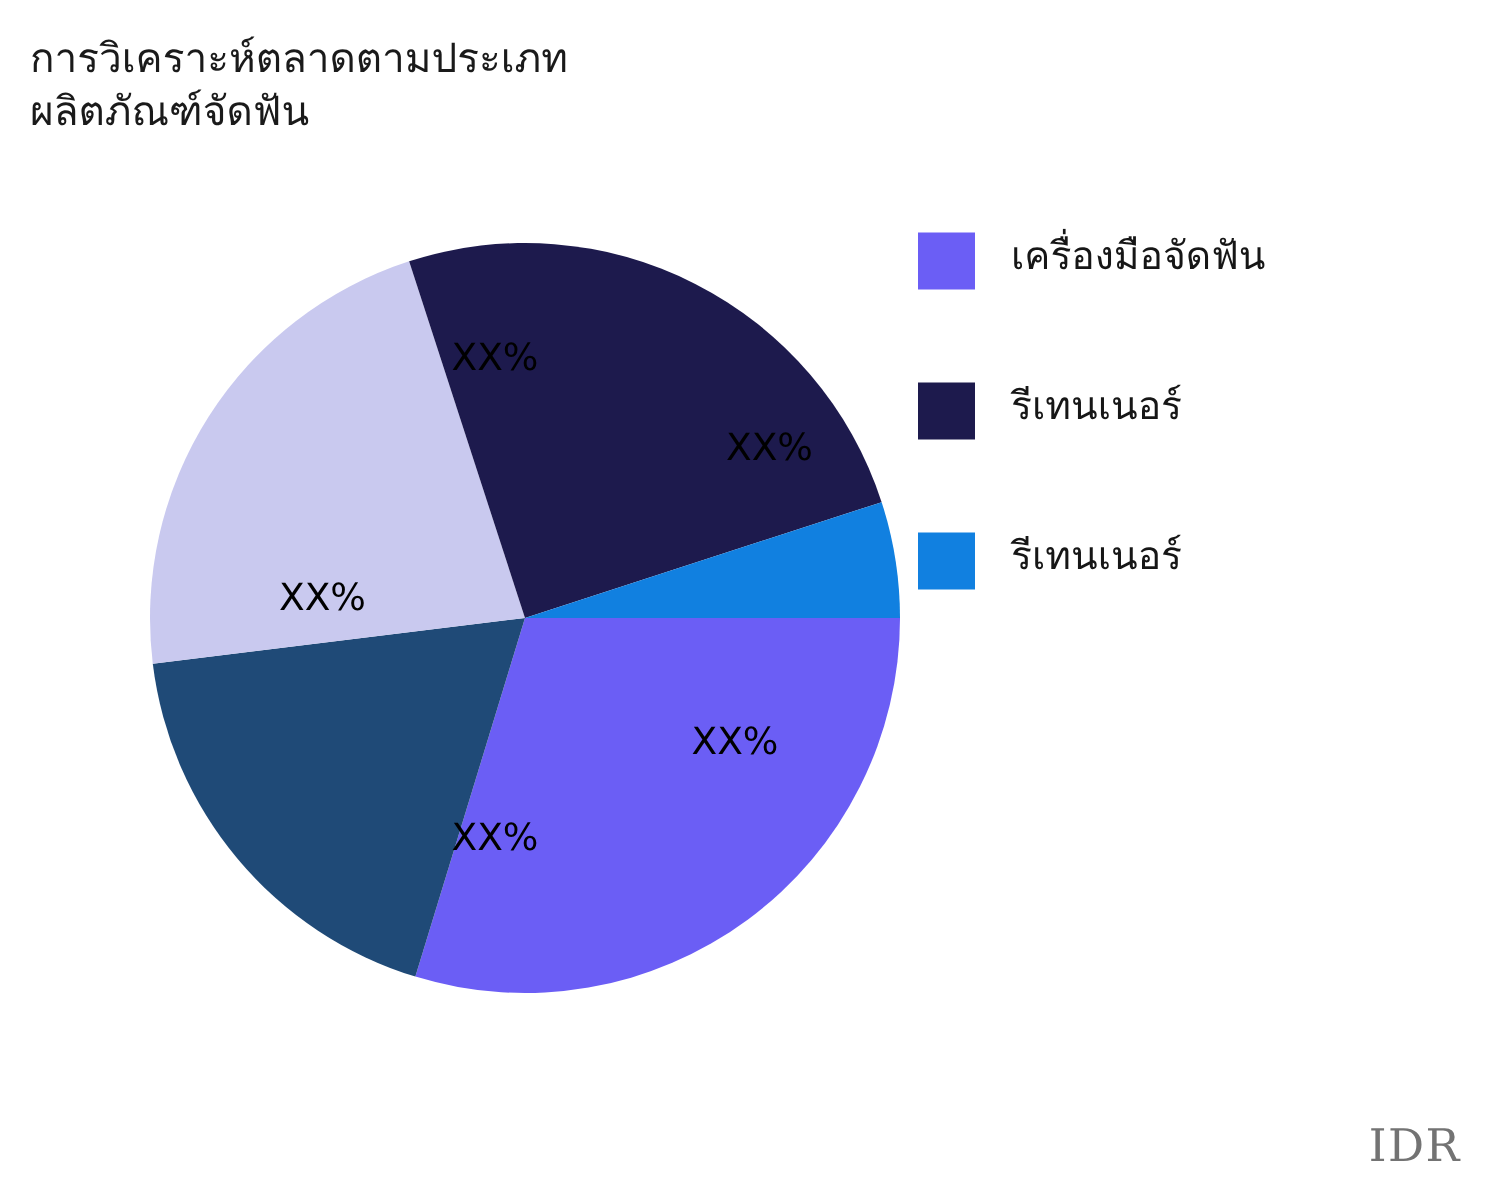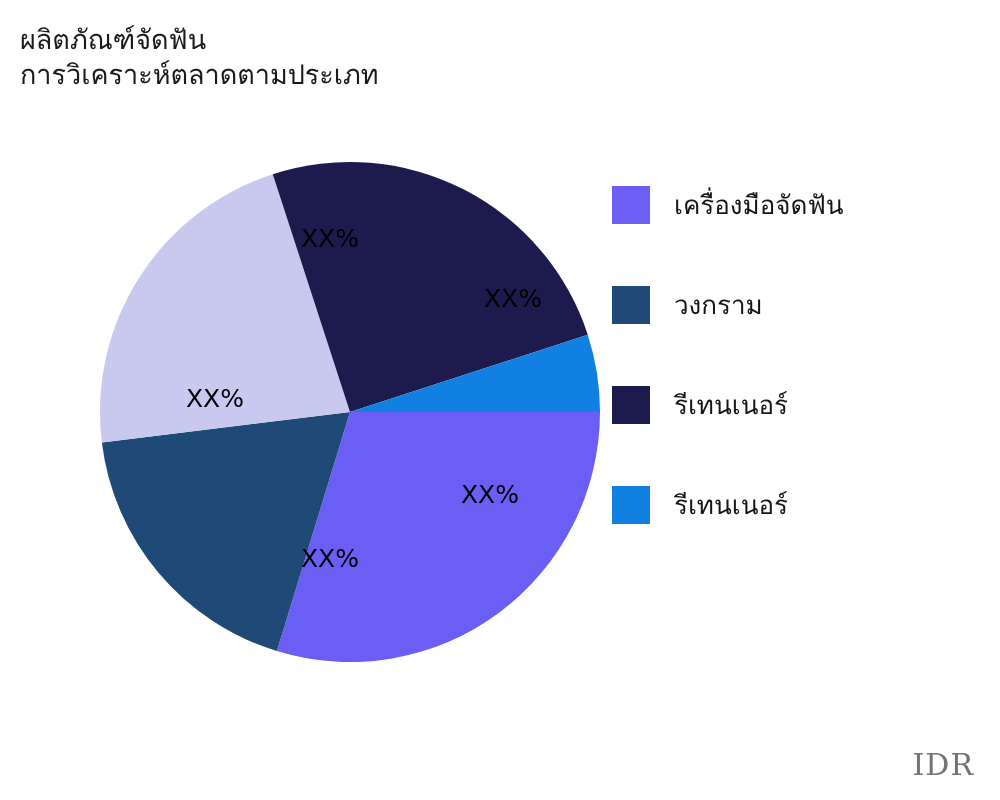--- a/index.html
+++ b/index.html
@@ -54,21 +54,20 @@
 
   
   #legend {
     position: absolute;
     left: 612px;
     top: 155px;
     width: 380px;
   }
   .legend-row {
     display: flex;
-    align-items: center;
     height: 100px;
   }
   .legend-swatch {
     width: 38px;
     height: 38px;
     flex: 0 0 38px;
   }
   .legend-label {
     margin-left: 24px;
     font-size: 26px;
@@ -85,22 +84,22 @@
     font-family: "DejaVu Serif", "Liberation Serif", serif;
     font-size: 30px;
     letter-spacing: 1px;
     color: #737373;
   }
 </style>
 </head>
 <body>
 
 <div id="title-block">
+  <div class="title-line">การวิเคราะห์ตลาดตามประเภท</div>
   <div class="title-line">ผลิตภัณฑ์จัดฟัน</div>
-  <div class="title-line">การวิเคราะห์ตลาดตามประเภท</div>
 </div>
 
 <div id="chart-area">
   <svg id="pie-svg" width="620" height="800" viewBox="0 0 620 800">
     <g id="pie-slices">
         <path d="M 350 412 L 600.00 412.00 A 250 250 0 0 1 276.91 651.08 Z" fill="#6b5ef5"></path>
         <path d="M 350 412 L 276.91 651.08 A 250 250 0 0 1 101.86 442.47 Z" fill="#1f4a77"></path>
         <path d="M 350 412 L 101.86 442.47 A 250 250 0 0 1 272.75 174.24 Z" fill="#c9c9ef"></path>
         <path d="M 350 412 L 272.75 174.24 A 250 250 0 0 1 587.76 334.75 Z" fill="#1d1a4d"></path>
         <path d="M 350 412 L 587.76 334.75 A 250 250 0 0 1 600.00 412.00 Z" fill="#1180e0"></path>
@@ -114,24 +113,20 @@
       </g>
   </svg>
 </div>
 
 <div id="legend">
     <div class="legend-row">
       <span class="legend-swatch" style="background: rgb(107, 94, 245);"></span>
       <span class="legend-label">เครื่องมือจัดฟัน</span>
     </div>
     <div class="legend-row">
-      <span class="legend-swatch" style="background: rgb(31, 74, 119);"></span>
-      <span class="legend-label">วงกราม</span>
-    </div>
-    <div class="legend-row">
       <span class="legend-swatch" style="background: rgb(29, 26, 77);"></span>
       <span class="legend-label">รีเทนเนอร์</span>
     </div>
     <div class="legend-row">
       <span class="legend-swatch" style="background: rgb(17, 128, 224);"></span>
       <span class="legend-label">รีเทนเนอร์</span>
     </div>
   </div>
 
 <div id="watermark">IDR</div>

